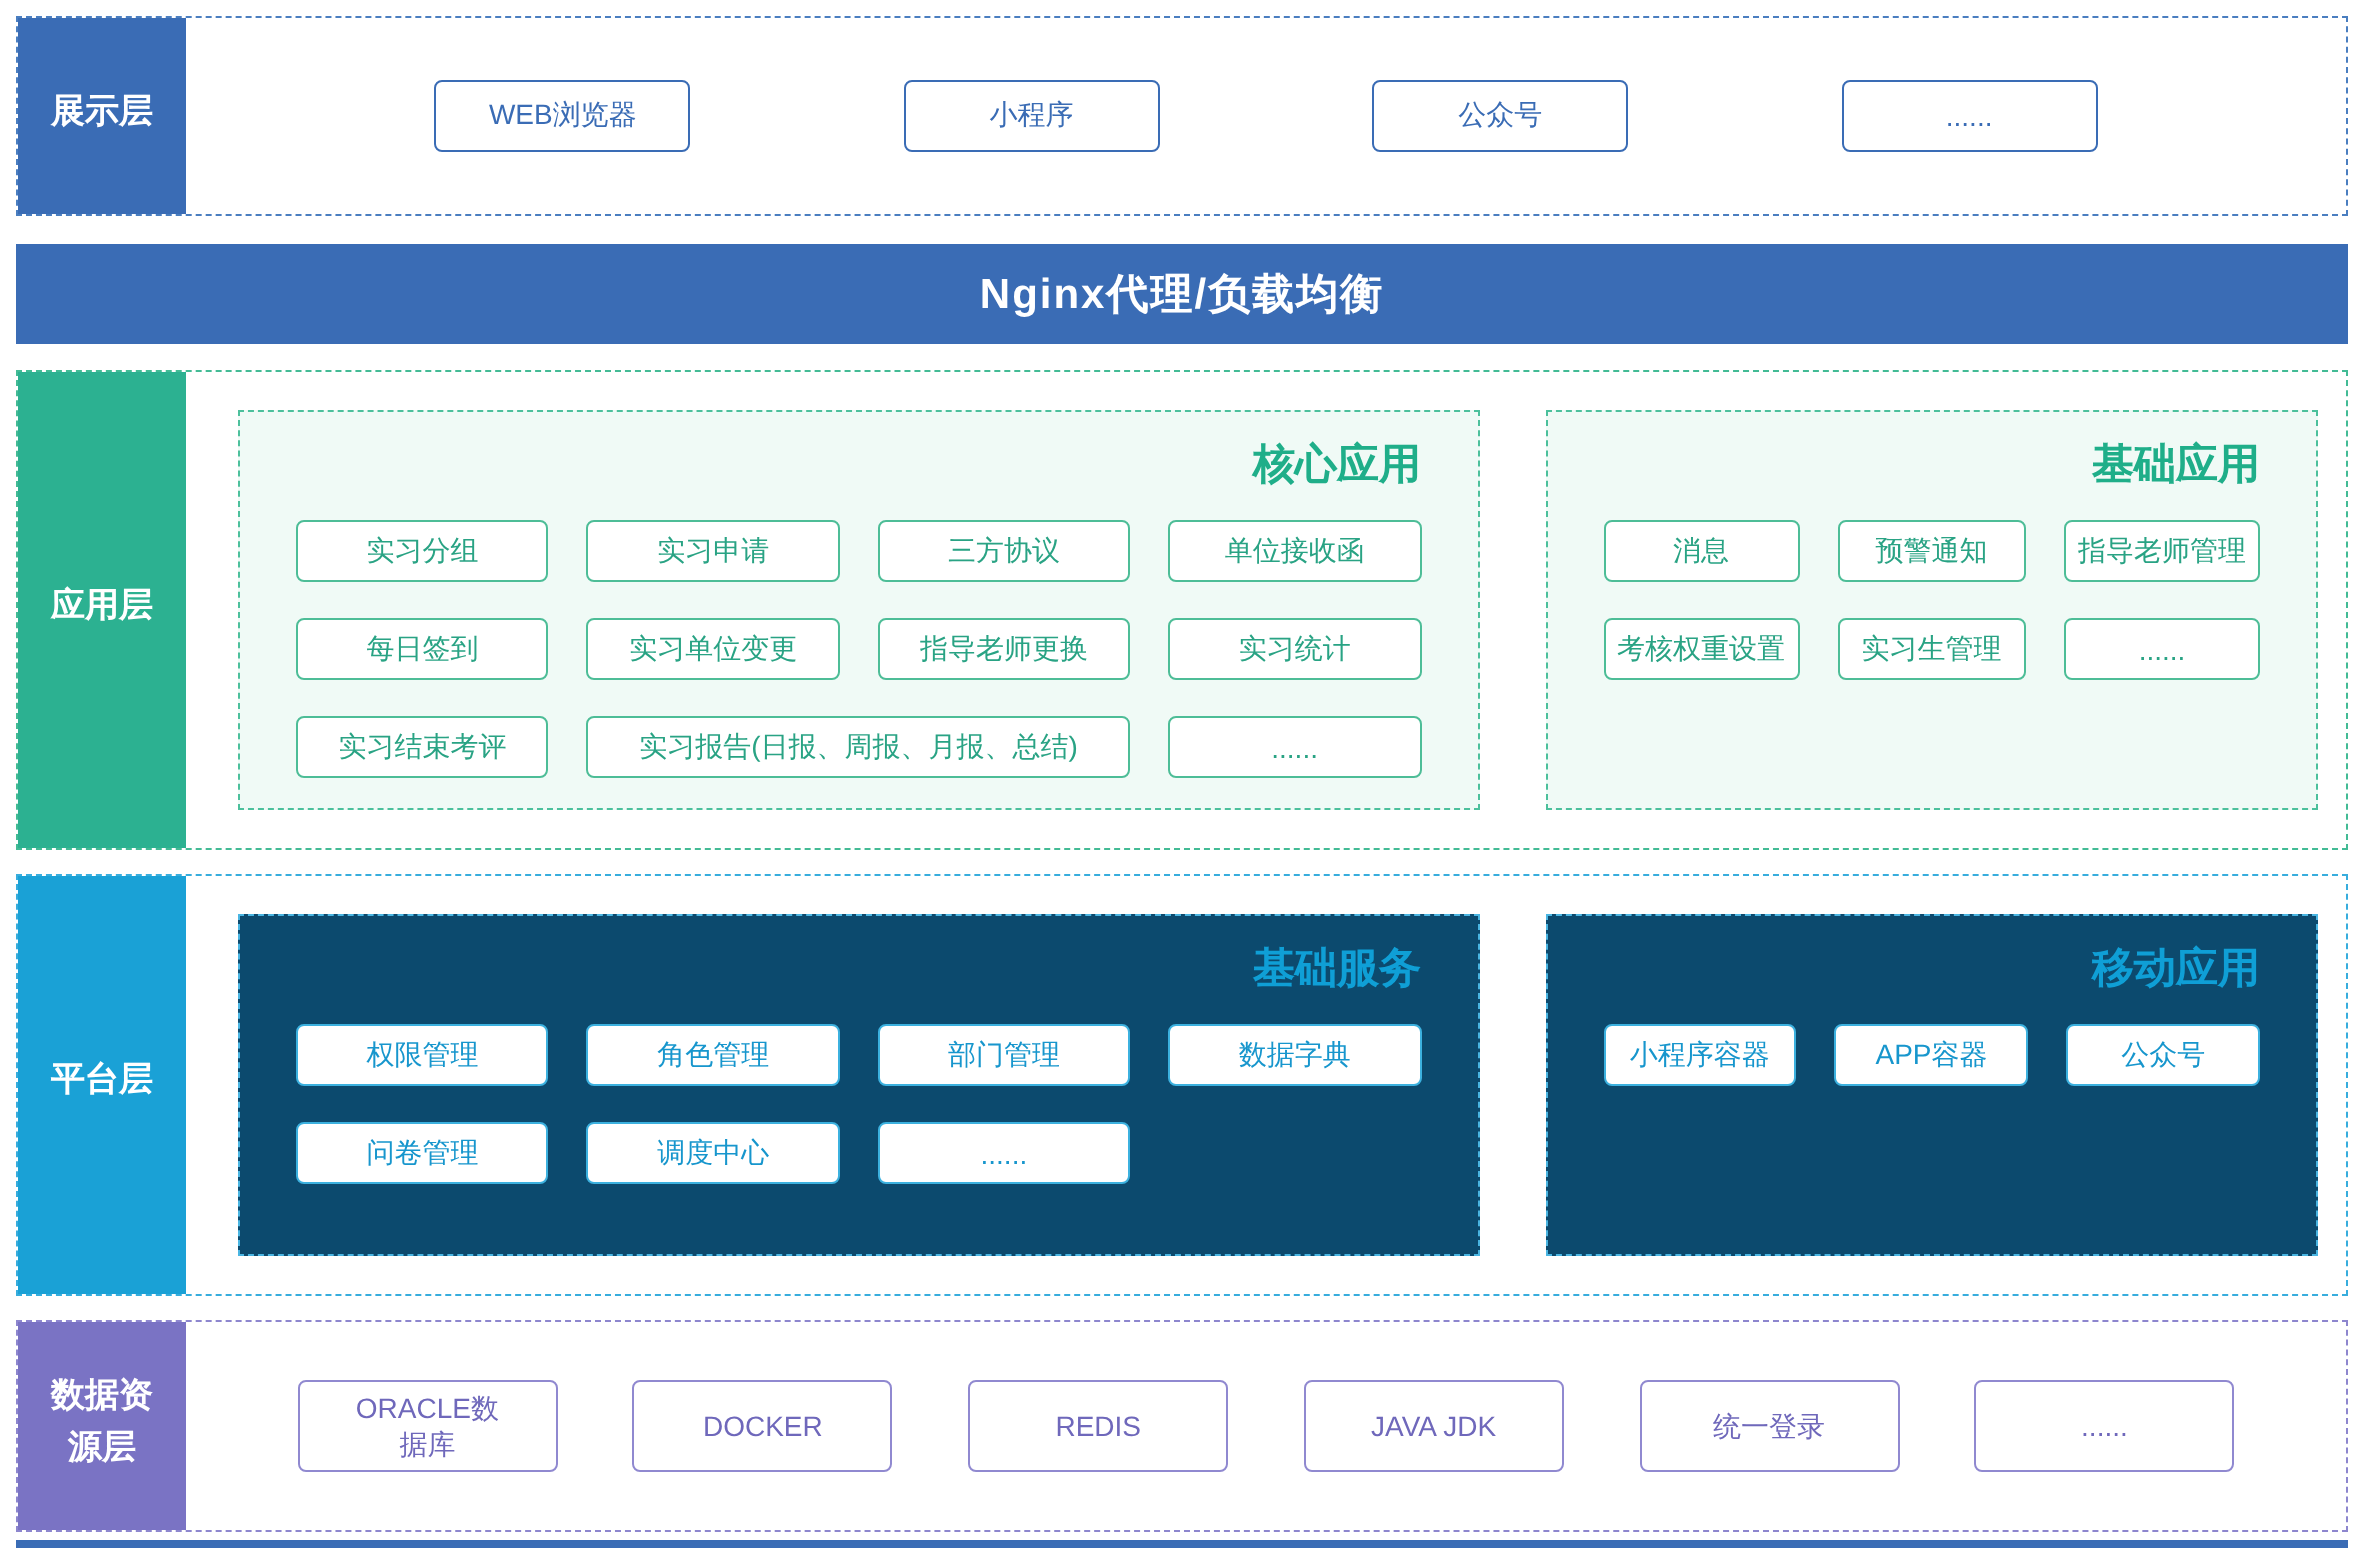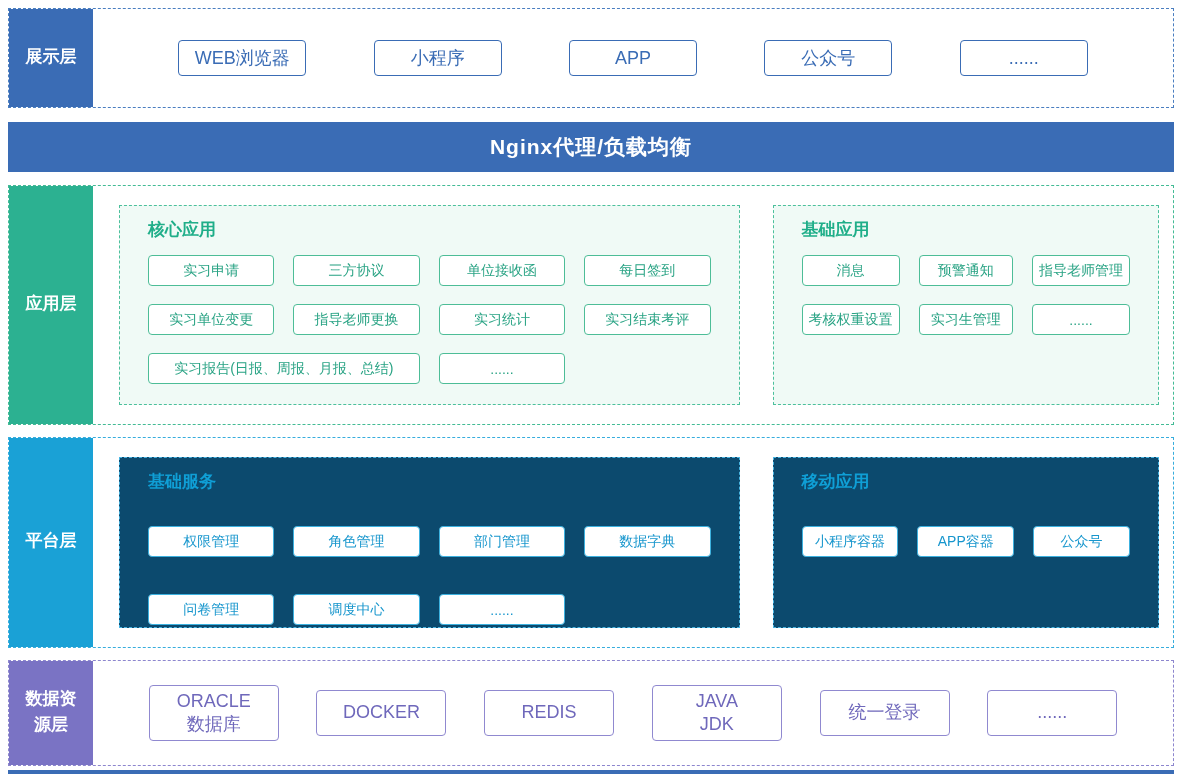--- a/index.html
+++ b/index.html
@@ -52,42 +52,41 @@
     flex: 1;
     display: flex; align-items: center; justify-content: space-evenly;
     padding: 0 18px;
   }
 
   .chip {
     background: #ffffff;
     border: 1px solid;
     border-radius: 4px;
     display: flex; align-items: center; justify-content: center;
-    font-size: 18px;
+    font-size: 14px;
     white-space: nowrap;
   }
   .chip-blue {
     width: 128px; height: 36px;
     border-color: var(--blue, #3a6cb5);
     color: var(--blue, #3a6cb5);
   }
   .chip-green {
     height: 31px;
     border-color: #4dbd97;
     color: #29a384;
     font-size: 14px;
     padding: 0 6px;
   }
   .chip-cyan {
     height: 31px;
     border-color: #3cb1df;
     color: #1796cd;
     font-size: 14px;
     padding: 0 6px;
-    margin-top: 19px;
   }
   .chip-purple {
     width: 130px; min-height: 46px;
     border-color: #9089d0;
     color: #6f68bb;
     padding: 4px 24px;
     text-align: center;
     line-height: 1.3;
     white-space: normal;
   }
@@ -102,23 +101,23 @@
     border: 1px dashed;
     display: flex; flex-direction: column;
     padding: 10px 28px 14px 28px;
   }
   .group-green { border-color: #4cc09c; background: #f0faf6; }
   .group-cyan  { border-color: #49b5e2; background: #0c4a6e; }
   .grow-l { flex: 637 637 0; }
   .grow-r { flex: 372 372 0; }
 
   .group-title {
-    text-align: left;
+    text-align: right;
     font-weight: bold;
-    font-size: 17px;
+    font-size: 21px;
     margin: 2px 0 14px 0;
   }
   .t-green { color: #1fae89; }
   .t-cyan  { color: #0f9fd6; }
 
   .grid { display: grid; gap: 18px 19px; align-content: start; }
   .cols4 { grid-template-columns: repeat(4, 1fr); }
   .cols2 { grid-template-columns: repeat(3, 1fr); }
   .span2 { grid-column: span 2; }
 
@@ -131,35 +130,35 @@
 </head>
 <body>
 
 <div class="page">
 
   <section class="row blue-row">
     <div class="layer-label blue">展示层</div>
     <div class="spread">
       <div class="chip chip-blue">WEB浏览器</div>
       <div class="chip chip-blue">小程序</div>
-      <div class="chip chip-blue">APP</div>
       <div class="chip chip-blue">公众号</div>
       <div class="chip chip-blue">......</div>
     </div>
   </section>
 
   <div class="banner">Nginx代理/负载均衡</div>
 
   <section class="row green-row">
     <div class="layer-label green">应用层</div>
     <div class="groups">
 
       <div class="group group-green grow-l">
         <div class="group-title t-green">核心应用</div>
         <div class="grid cols4">
+          <div class="chip chip-green">实习分组</div>
           <div class="chip chip-green">实习申请</div>
           <div class="chip chip-green">三方协议</div>
           <div class="chip chip-green">单位接收函</div>
           <div class="chip chip-green">每日签到</div>
           <div class="chip chip-green">实习单位变更</div>
           <div class="chip chip-green">指导老师更换</div>
           <div class="chip chip-green">实习统计</div>
           <div class="chip chip-green">实习结束考评</div>
           <div class="chip chip-green span2">实习报告(日报、周报、月报、总结)</div>
           <div class="chip chip-green">......</div>

